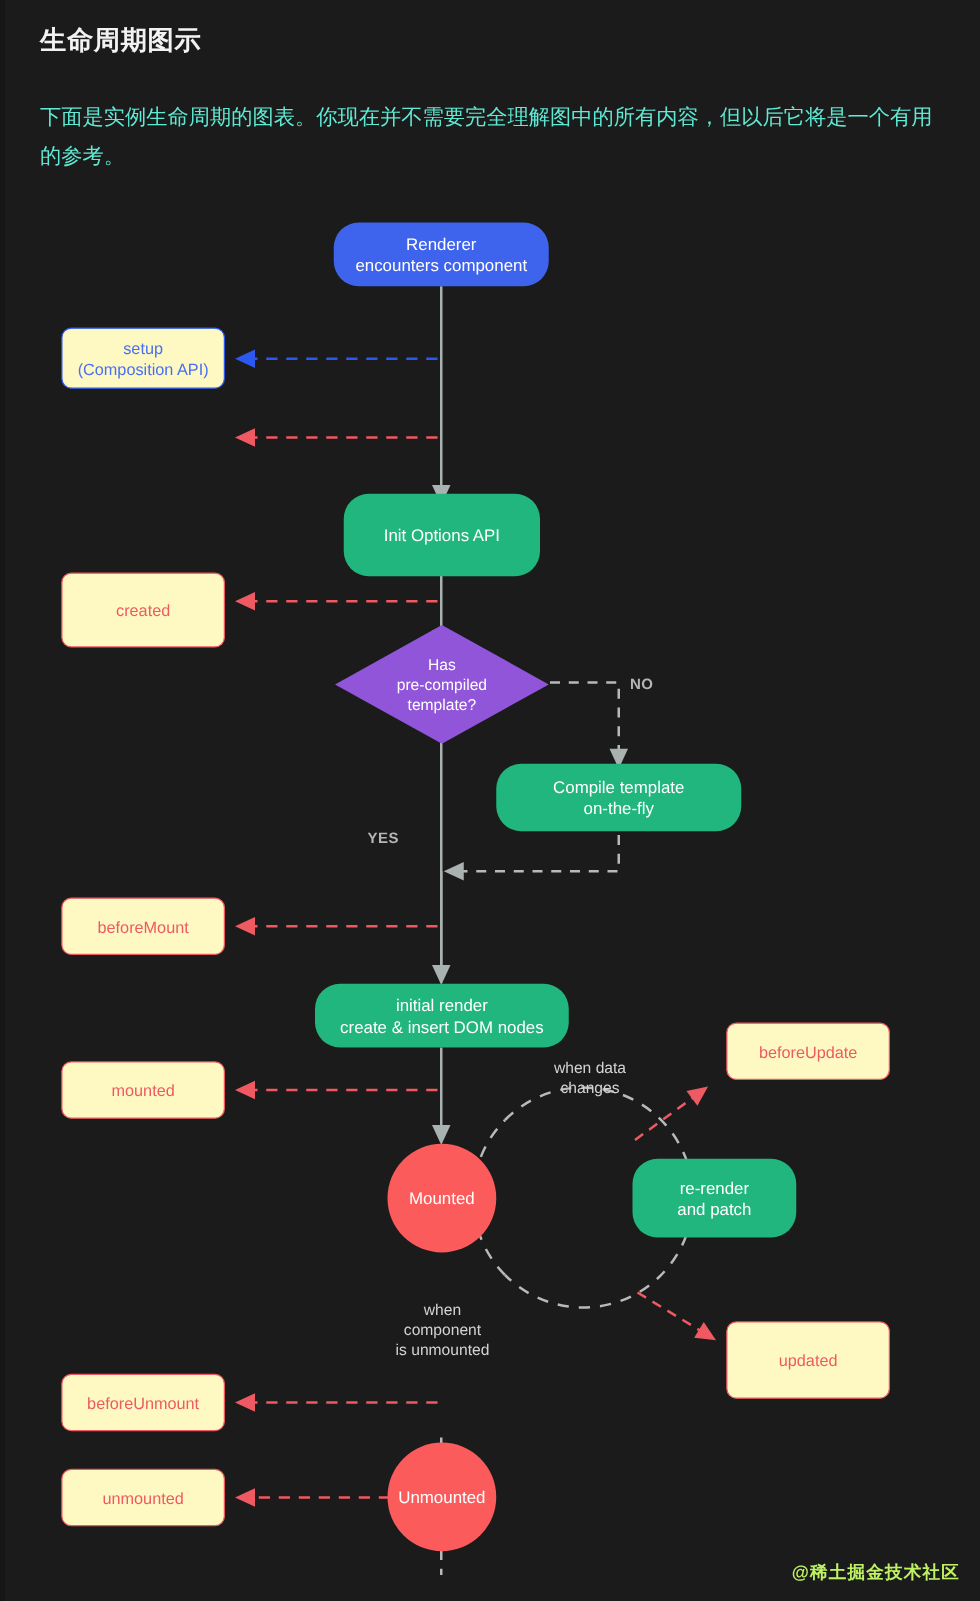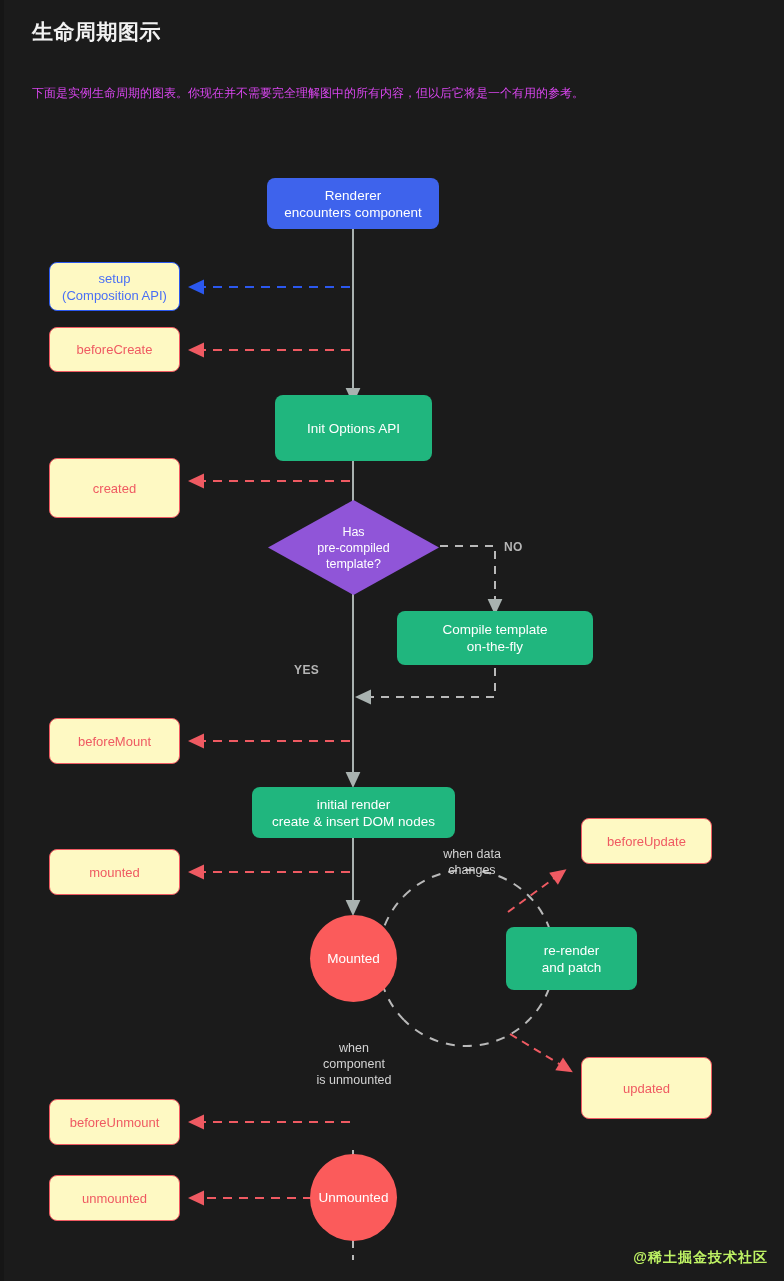--- a/index.html
+++ b/index.html
@@ -30,43 +30,43 @@
     font-size:21px;
     font-weight:bold;
     letter-spacing:0.5px;
     color:#f2f2f2;
   }
   p.intro {
     position:absolute;
     left:32px; top:78px;
     width:716px;
     margin:0;
-    font-size:12px;
+    font-size:17px;
     line-height:31px;
-    color:#d946ef;
+    color:#5eead4;
   }
   .diagram {
     position:absolute;
     left:0; top:150px;
     width:784px; height:1110px;
   }
   svg.edges { position:absolute; left:0; top:0; width:784px; height:1110px; }
 
   
   .node {
     position:absolute;
     display:flex;
     align-items:center;
     justify-content:center;
     text-align:center;
     line-height:17px;
     white-space:pre-line;
   }
   .node-solid {
-    border-radius:8px;
+    border-radius:20px;
     color:#ffffff;
     font-size:13.5px;
   }
   .n-blue  { background:#3e63ec; }
   .n-green { background:#20b67e; }
   .hook {
     border-radius:8px;
     border:1.6px solid #ef5a62;
     color:#ef5a62;
     background:#fef9c3;
@@ -196,23 +196,20 @@
     <div class="node node-solid n-blue" style="left:267px; top:28px; width:172px; height:51px;">
       <span>Renderer
 encounters component</span>
     </div>
 
     <div class="node hook hook-blue" style="left:49px; top:112px; width:131px; height:49px;">
       <span>setup
 (Composition API)</span>
     </div>
 
-    <div class="node hook" style="left:49px; top:177px; width:131px; height:45px;">
-      <span>beforeCreate</span>
-    </div>
 
     <div class="node node-solid n-green" style="left:275px; top:245px; width:157px; height:66px;">
       <span>Init Options API</span>
     </div>
 
     <div class="node hook" style="left:49px; top:308px; width:131px; height:60px;">
       <span>created</span>
     </div>
 
     <div class="diamond-wrap" style="left:268px; top:350px; width:171px; height:95px;">

